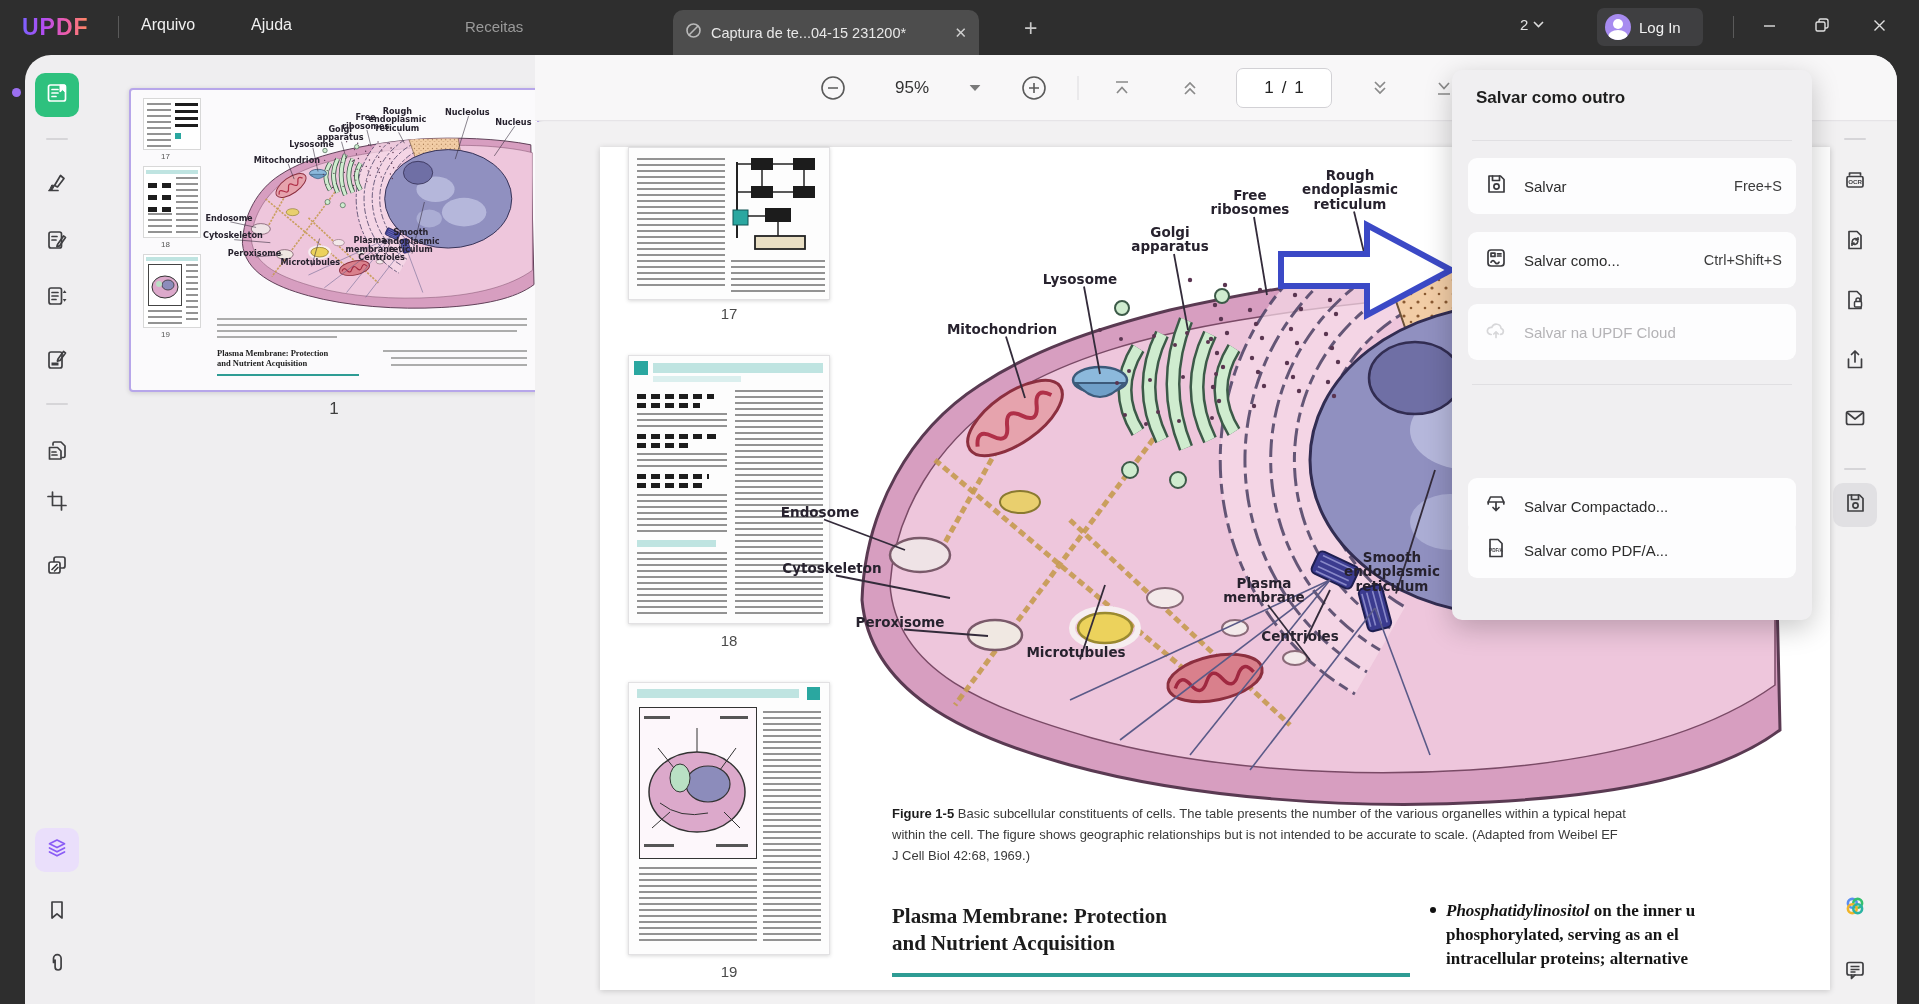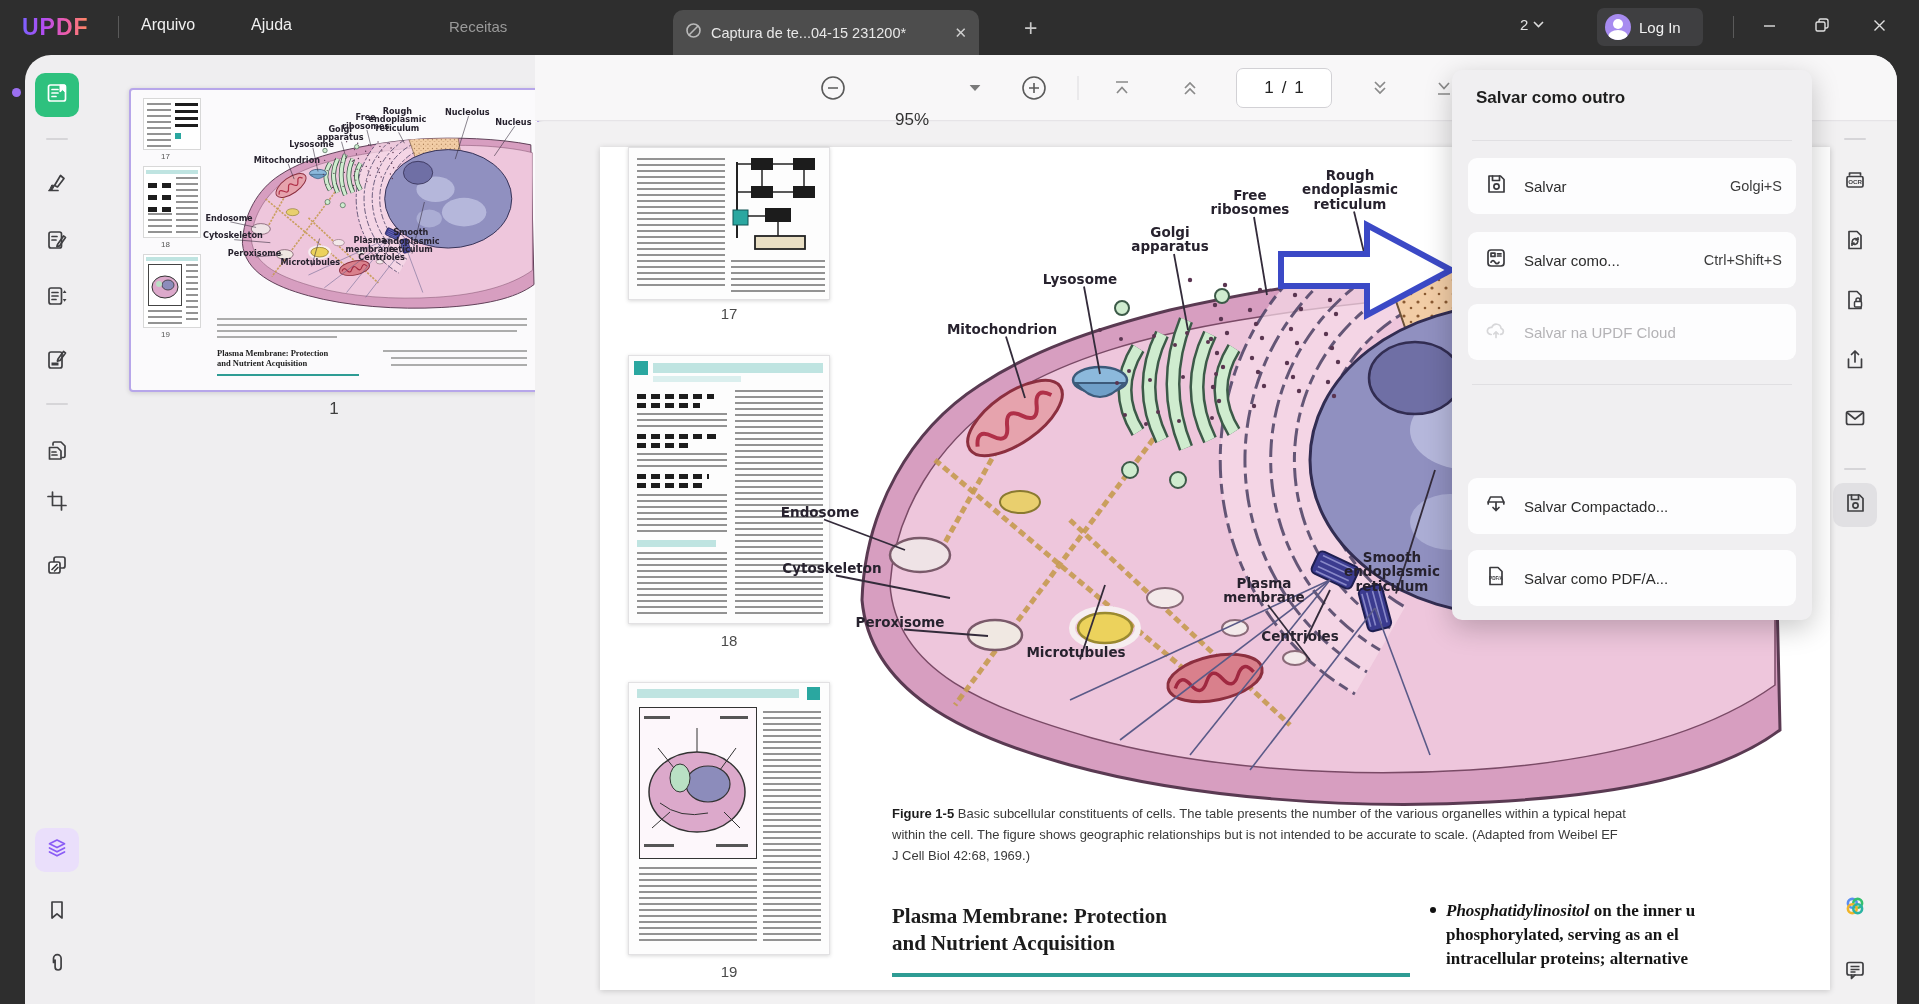--- a/index.html
+++ b/index.html
@@ -45,21 +45,21 @@
   .rail-item.active-green { background:#2ec17e; }
   .rail-item.active-gray { background:#e1e0e3; }
   .rail-item.accent-purple { background:#eadffb; }
   .rail-div { position:absolute; width:22px; height:2px; background:#d6d5d8; border-radius:1px; }
 
   
   .viewer-toolbar { position:absolute; left:510px; right:0; top:0; height:66px; background:#f8f7f8;
     border-bottom:1px solid #e6e4e7; z-index:5; }
   .vt-item { position:absolute; top:33px; transform:translate(-50%,-50%); display:flex; align-items:center;
     justify-content:center; color:#555; }
-  .zoom-label { font-size:17px; color:#333;margin-top:32px; }
+  .zoom-label { font-size:17px; color:#333; }
   .pagebox { position:absolute; left:1211px; top:13px; width:96px; height:40px; background:#fff;
     border:1px solid #d2d1d5; border-radius:7px; display:flex; align-items:center; justify-content:center;
     gap:8px; font-size:17px; color:#222; z-index:5; }
   .canvas { position:absolute; left:510px; right:0; top:67px; bottom:0; background:#f2f1f2; }
 
   
   .pdf-page { position:absolute; left:65px; top:25px; width:1230px; height:843px; background:#ffffff;
     box-shadow:0 1px 6px rgba(0,0,0,.18); }
   .minipage { position:absolute; background:#fdfdfd; border:1px solid #e2e1e3; box-shadow:0 1px 4px rgba(0,0,0,.16); }
   .minipage-label { position:absolute; font-size:15px; color:#4a4a4a; text-align:center; width:40px; }
@@ -109,21 +109,21 @@
 </head>
 <body>
 
 <div id="app">
 
   <div class="topbar">
     <div class="logo">UPDF</div>
     <div class="tb-divider" style="left:118px"></div>
     <div class="tb-menu" style="left:141px">Arquivo</div>
     <div class="tb-menu" style="left:251px">Ajuda</div>
-    <div class="tb-hint" style="left:449px">Receitas</div>
+    <div class="tb-hint" style="left:465px">Receitas</div>
 
     <div class="tab">
       <span>
         <svg width="17" height="17" viewBox="0 0 17 17">
             <circle cx="8.5" cy="8.5" r="6.5" fill="none" stroke="#b9b9b9" stroke-width="1.6"></circle>
             <line x1="4" y1="13" x2="13" y2="4" stroke="#b9b9b9" stroke-width="1.6"></line>
           </svg>
       </span>
       <span class="tab-title">Captura de te...04-15 231200*</span>
       <span class="tab-close">✕</span>
@@ -753,21 +753,21 @@
       <div class="sm-title">Salvar como outro</div>
       <div class="sm-div" style="top:70px"></div>
       <div class="sm-div" style="top:314px"></div>
     <div class="sm-item " style="top:88px">
        <span><svg width="24" height="24" viewBox="0 0 24 24">
               <path d="M5 4 h11.5 L20 7.5 V20 H5 Z" fill="none" stroke="#3a3a3e" stroke-width="1.7" stroke-linecap="round" stroke-linejoin="round"></path>
               <path d="M8.5 4 v4.5 h7 V4" fill="none" stroke="#3a3a3e" stroke-width="1.7" stroke-linecap="round" stroke-linejoin="round"></path>
               <circle cx="12.5" cy="14.5" r="2.6" fill="none" stroke="#3a3a3e" stroke-width="1.7" stroke-linecap="round" stroke-linejoin="round"></circle>
             </svg></span>
        <span class="sm-label">Salvar</span>
-       <span class="sm-shortcut">Golgi+S</span>
+       <span class="sm-shortcut">Free+S</span>
      </div>
         <div class="sm-item " style="top:162px">
        <span><svg width="24" height="24" viewBox="0 0 24 24">
               <rect x="4" y="4" width="16" height="16" rx="3" fill="none" stroke="#3a3a3e" stroke-width="1.7" stroke-linecap="round" stroke-linejoin="round"></rect>
               <rect x="7" y="7.2" width="4" height="3.2" fill="none" stroke="#3a3a3e" stroke-width="1.7" stroke-linecap="round" stroke-linejoin="round"></rect>
               <path d="M13.5 7.8 h3.5 M13.5 10 h3.5" fill="none" stroke="#3a3a3e" stroke-width="1.7" stroke-linecap="round" stroke-linejoin="round"></path>
               <path d="M7 16.2 q2-3 4 0 t4 0" fill="none" stroke="#3a3a3e" stroke-width="1.7" stroke-linecap="round" stroke-linejoin="round"></path>
             </svg></span>
        <span class="sm-label">Salvar como...</span>
        <span class="sm-shortcut">Ctrl+Shift+S</span>
@@ -782,21 +782,21 @@
      </div>
         <div class="sm-item " style="top:408px">
        <span><svg width="24" height="24" viewBox="0 0 24 24">
               <path d="M6.5 5 h11 l2.3 5 H4.2 Z" fill="none" stroke="#3a3a3e" stroke-width="1.7" stroke-linecap="round" stroke-linejoin="round"></path>
               <path d="M4.2 10 v2 M19.8 10 v2" fill="none" stroke="#3a3a3e" stroke-width="1.7" stroke-linecap="round" stroke-linejoin="round"></path>
               <path d="M12 10.5 v8 M9 15.5 l3 3 3-3" fill="none" stroke="#3a3a3e" stroke-width="1.7" stroke-linecap="round" stroke-linejoin="round"></path>
             </svg></span>
        <span class="sm-label">Salvar Compactado...</span>
        <span class="sm-shortcut"></span>
      </div>
-        <div class="sm-item " style="top:480px">
+        <div class="sm-item " style="top:452px">
        <span><svg width="24" height="24" viewBox="0 0 24 24">
               <path d="M6 3.5 h8 l4 4 V20.5 h-12 Z" fill="none" stroke="#3a3a3e" stroke-width="1.7" stroke-linecap="round" stroke-linejoin="round"></path>
               <text x="12" y="15.5" font-size="4.6" font-weight="bold" text-anchor="middle" fill="#3a3a3e" font-family="Liberation Sans,sans-serif">PDF/A</text>
             </svg></span>
        <span class="sm-label">Salvar como PDF/A...</span>
        <span class="sm-shortcut"></span>
      </div>
       </div>
 
     <div id="right-rail">

